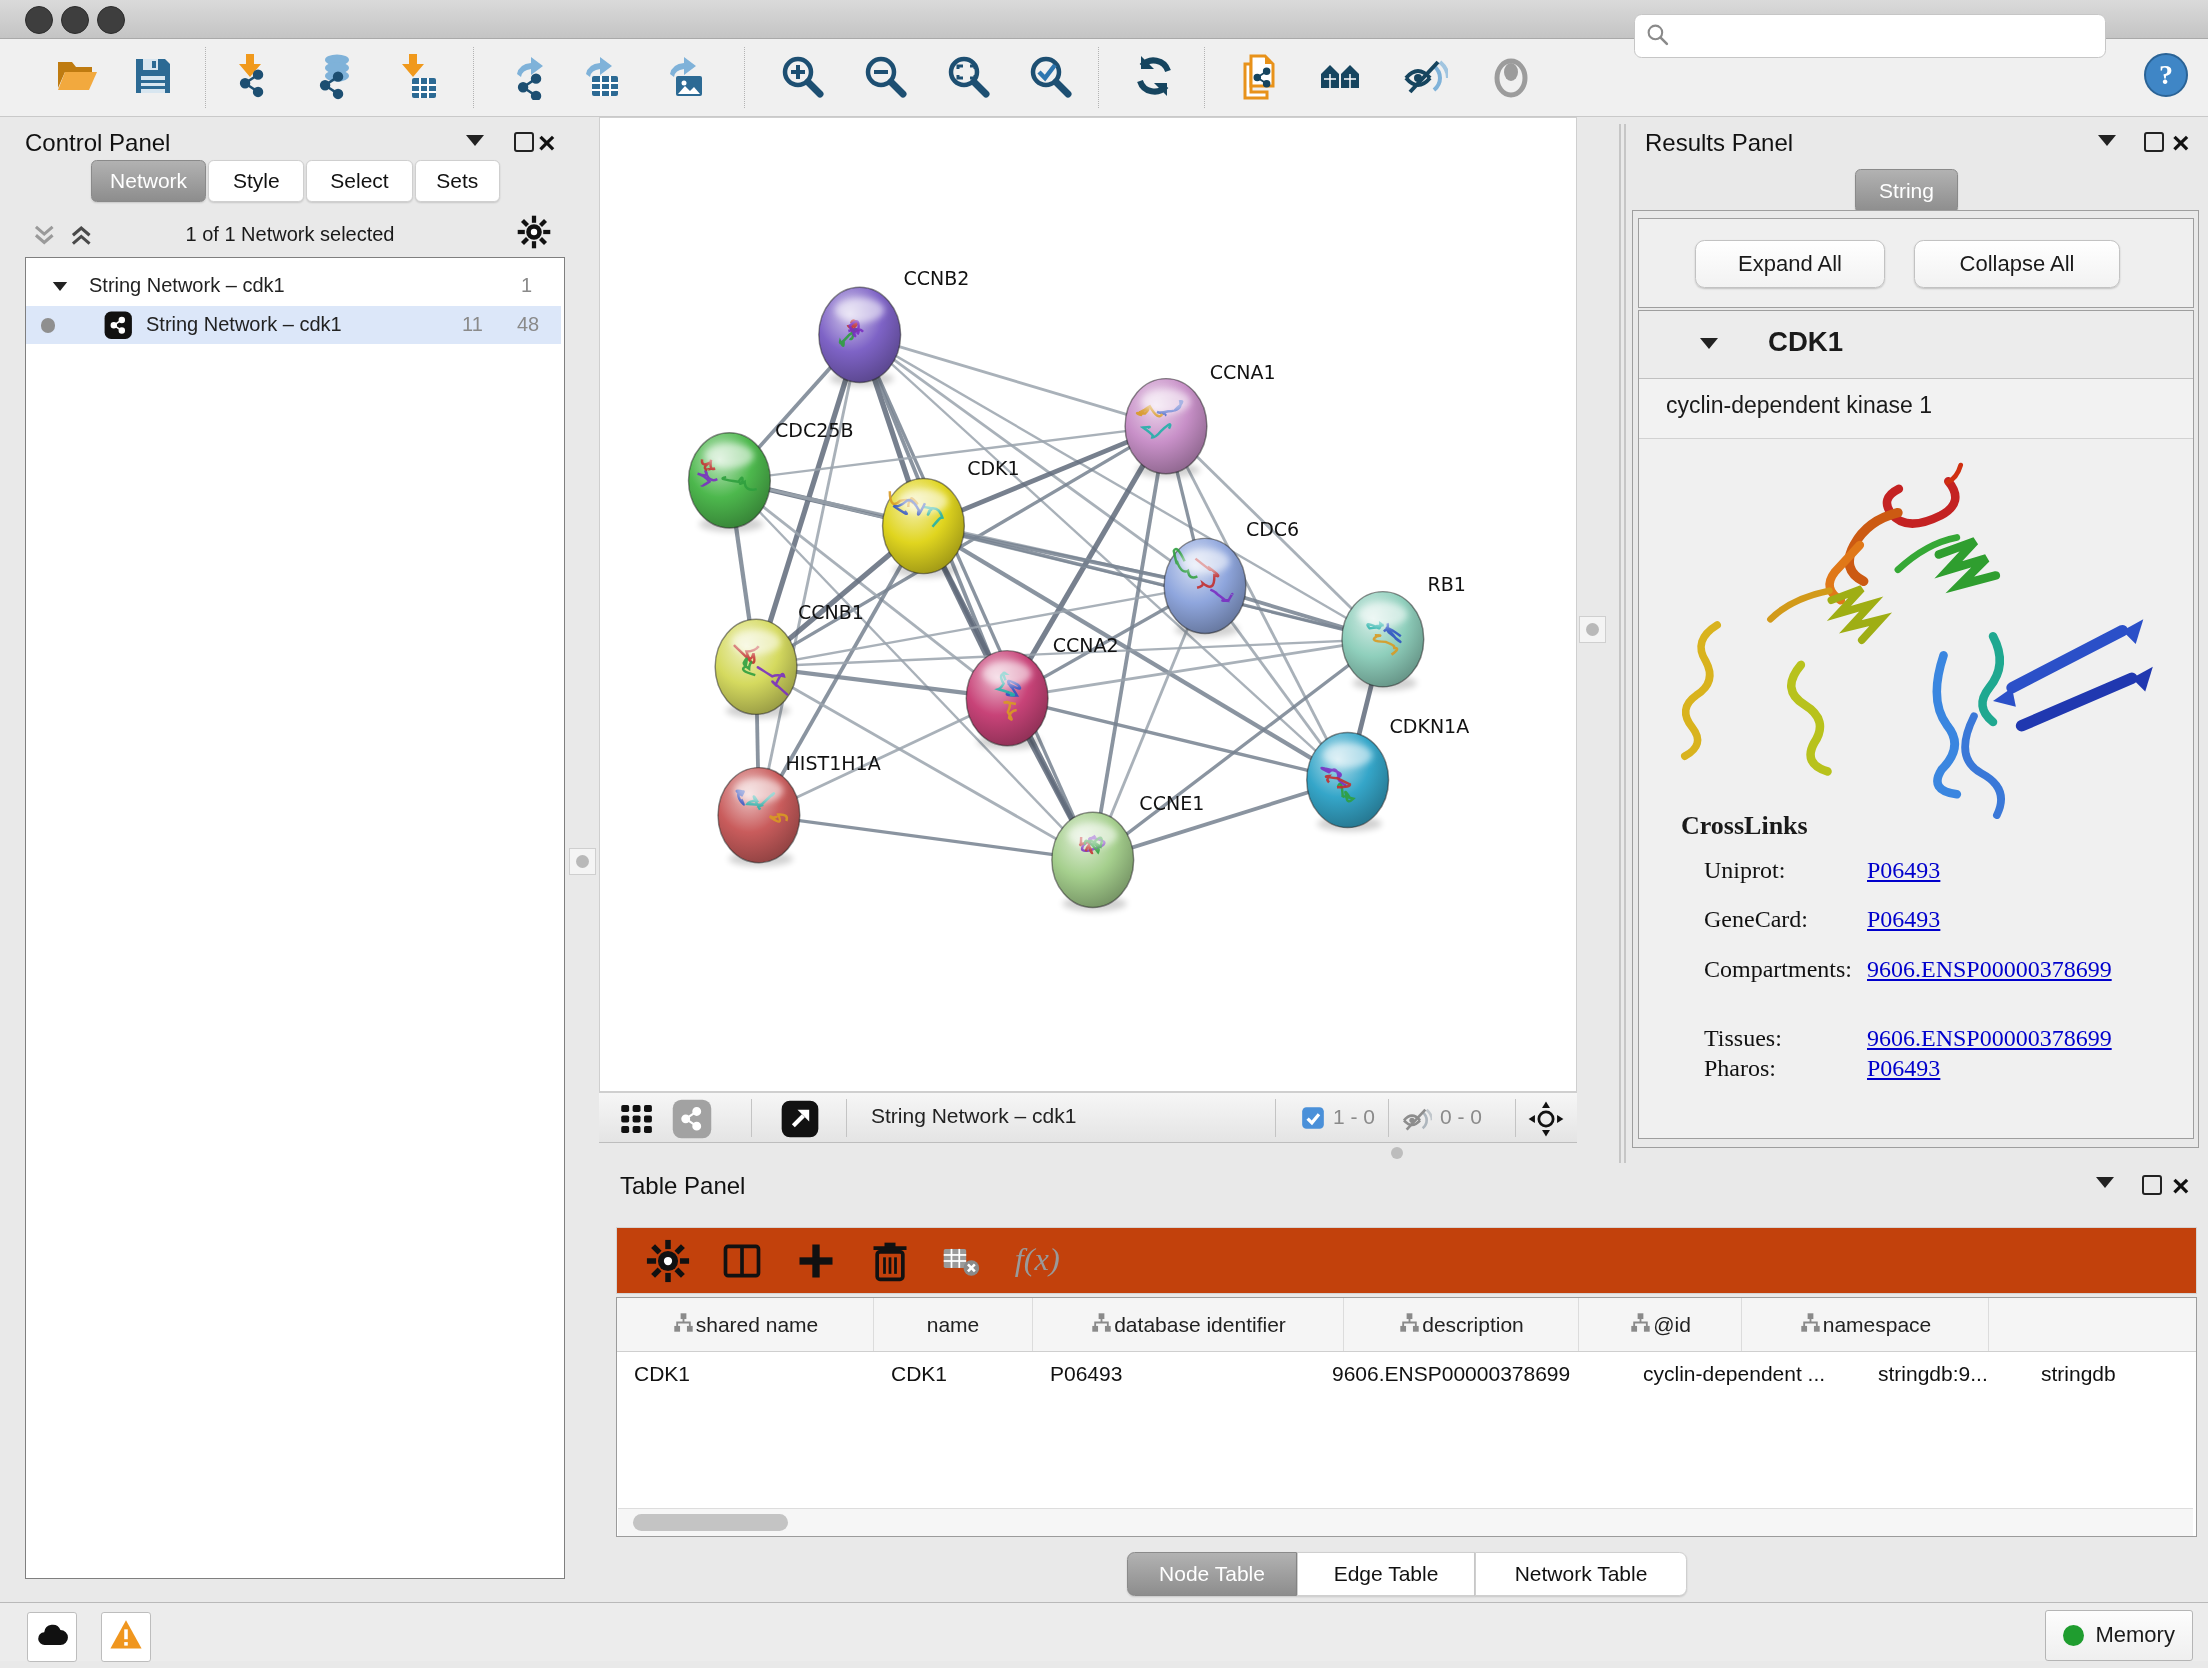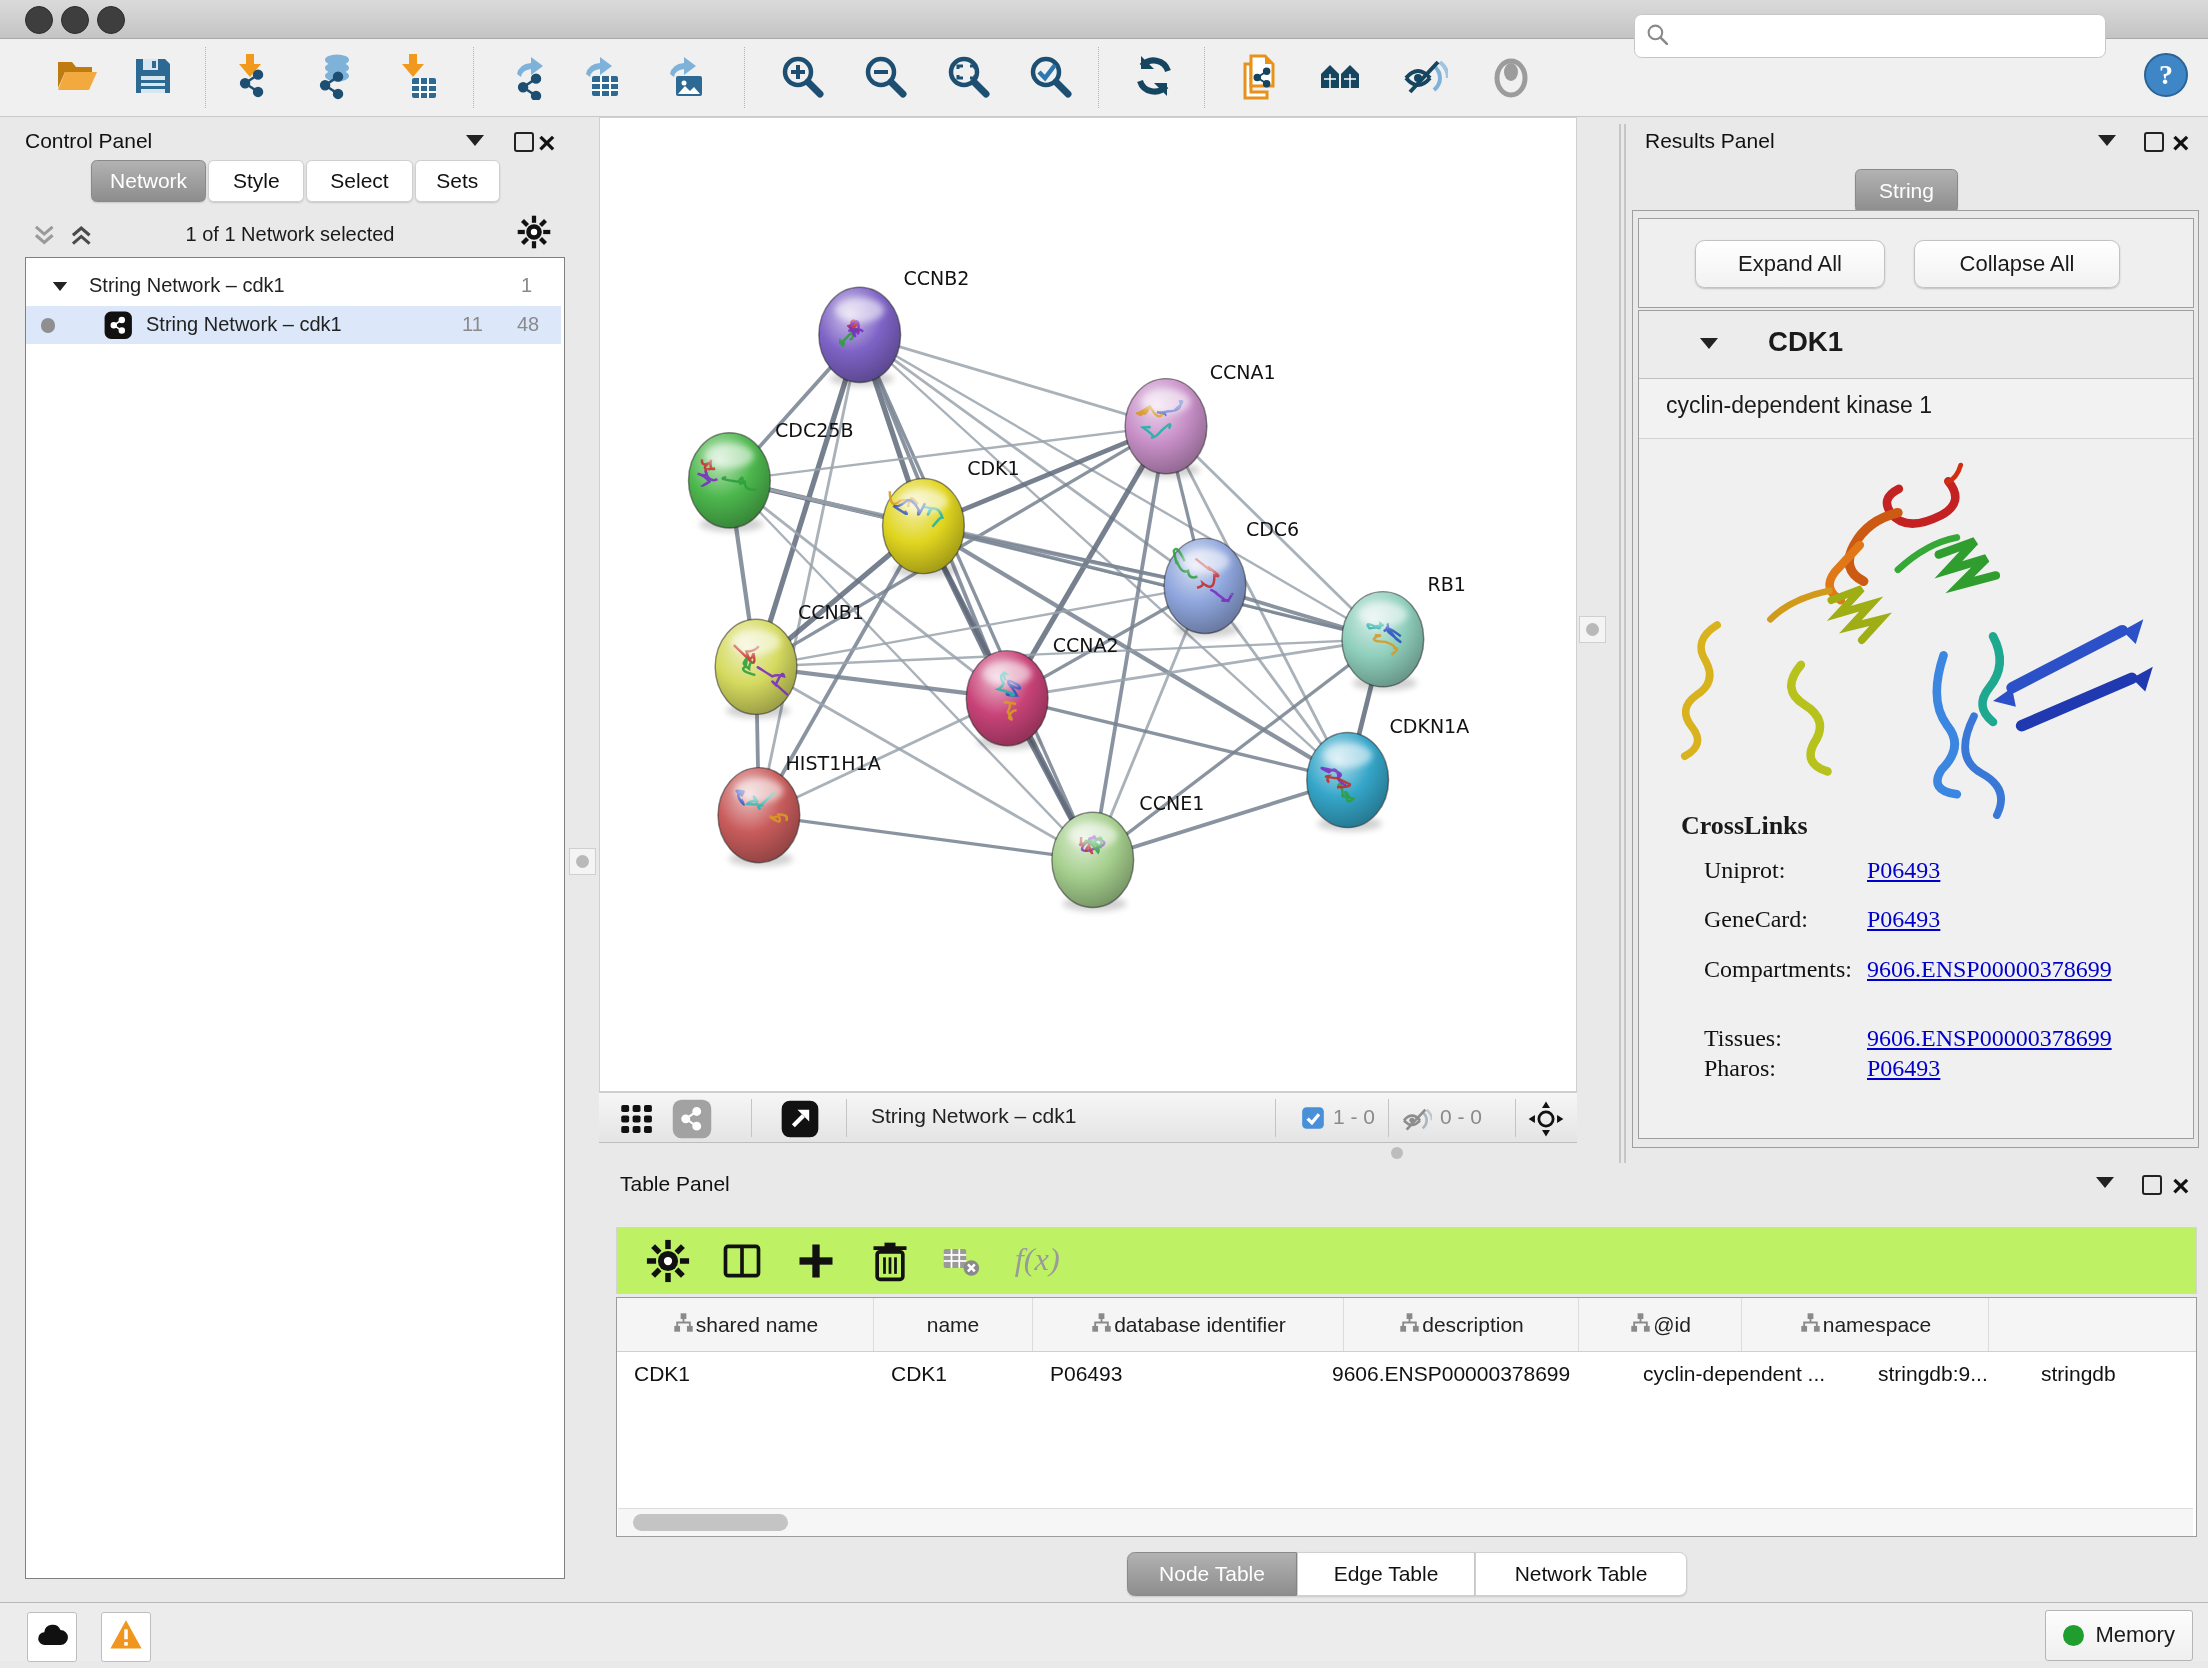--- a/index.html
+++ b/index.html
@@ -13,21 +13,21 @@
   #win-title{width:100%;text-align:center;top:5.7px;font-size:24px;color:#222;}
   
   #toolbar{left:0;top:39px;width:2208px;height:77px;background:#f0f0f0;border-bottom:1px solid #c9c9c9;}
   .tbtn{width:55px;height:55px;top:10.5px;display:flex;align-items:center;justify-content:center;}
   .tbtn svg{width:48px;height:48px;}
   .tsep{top:7.6px;width:0;height:61px;border-left:1.9px dotted #b3b3b3;}
   #search-box{left:1634px;top:14.3px;width:472px;height:44px;background:#fff;border:1px solid #c6c6c6;
               border-radius:7.6px;display:flex;align-items:center;padding:0 9.5px;box-sizing:border-box;}
   #search-box input{border:none;outline:none;font-size:21px;flex:1;margin-left:7.6px;background:transparent;}
   
-  .panel-title{font-size:21px;color:#111;}
+  .panel-title{font-size:24px;color:#111;}
   .win-tri{width:0;height:0;border-left:9.5px solid transparent;border-right:9.5px solid transparent;
            border-top:11.4px solid #222;}
   .win-sq{width:16px;height:16px;border:2.9px solid #222;border-radius:2.9px;}
   .win-x{font-size:30px;font-weight:bold;color:#111;line-height:19px;}
   .tab{border-radius:5.7px;text-align:center;font-size:21px;display:flex;align-items:center;justify-content:center;
        background:#fff;border:1px solid #cfcfcf;color:#111;box-shadow:0 1px 1.9px rgba(0,0,0,.15);}
   .tab.sel{background:linear-gradient(#b2b2b2,#8d8d8d);color:#fff;border:1px solid #8a8a8a;}
   
   #tree-box{left:25px;top:257px;width:538px;height:1320px;background:#fff;border:1.9px solid #7f7f7f;}
   .tree-label{font-size:20px;color:#222;}
@@ -40,21 +40,21 @@
   .ntsep{top:5.7px;width:0;height:38px;border-left:1px solid #c4c4c4;}
   .ntcount{font-size:21px;color:#8a8a8a;top:12.4px;}
   
   .rbox{border:1px solid #9e9e9e;background:#efefef;}
   .rbtn{background:linear-gradient(#ffffff,#f2f2f2);border:1px solid #c2c2c2;border-radius:9.5px;
         font-size:22px;display:flex;align-items:center;justify-content:center;box-shadow:0 1px 1.9px rgba(0,0,0,.2);}
   .serif{font-family:"Liberation Serif",serif;}
   .xl-label{font-size:24px;color:#111;}
   .xl-link{font-size:24px;color:#0000cc;text-decoration:underline;}
   
-  #tp-toolbar{left:616px;top:1227px;width:1581px;height:67px;background:#bef264;border:1px solid #d4d4d4;box-sizing:border-box;}
+  #tp-toolbar{left:616px;top:1227px;width:1581px;height:67px;background:#c2410c;border:1px solid #d4d4d4;box-sizing:border-box;}
   #table-box{left:616px;top:1297px;width:1581px;height:240px;background:#fff;border:1.9px solid #9b9b9b;
              box-sizing:border-box;overflow:hidden;}
   #thead{display:flex;height:53px;background:#f5f5f5;border-bottom:1px solid #cfcfcf;}
   .th{display:flex;align-items:center;justify-content:center;gap:1px;font-size:21px;color:#222;
       border-right:1px solid #dcdcdc;box-sizing:border-box;flex:none;}
   #trow{display:flex;height:44px;align-items:center;}
   .td{font-size:21px;color:#111;padding-left:17px;box-sizing:border-box;flex:none;white-space:nowrap;overflow:hidden;}
   #hscroll{left:618px;top:1508px;width:1575px;height:27px;background:#f6f6f6;border-top:1px solid #ddd;}
   #hthumb{left:15px;top:4.8px;width:155px;height:17px;border-radius:8.6px;background:#c4c4c4;}
   

